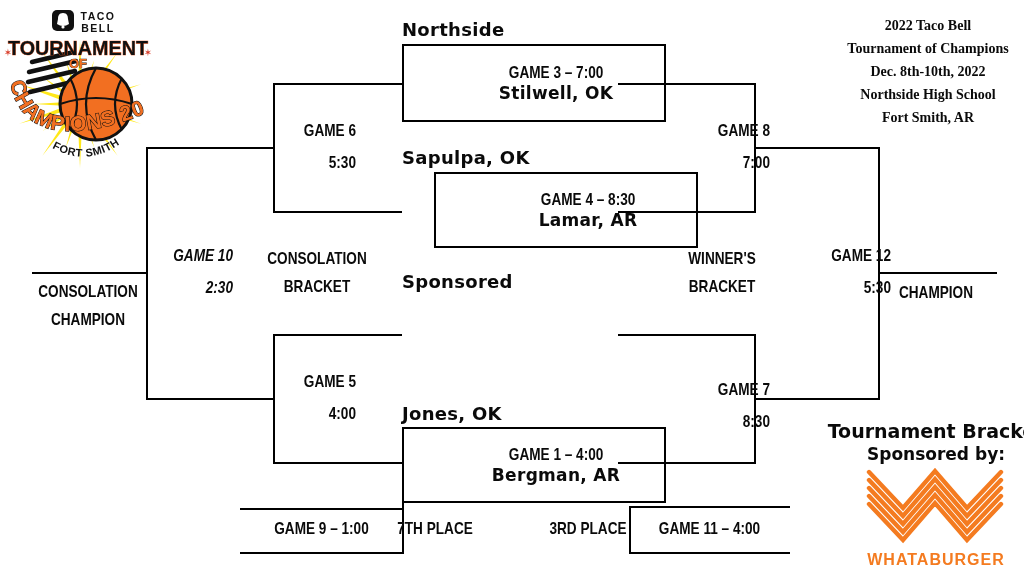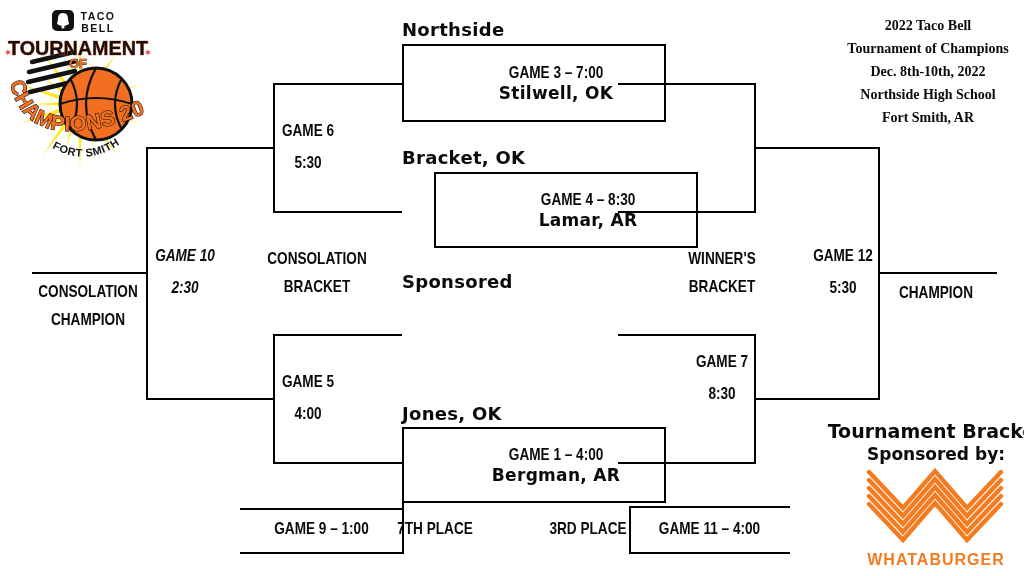--- a/index.html
+++ b/index.html
@@ -7,21 +7,21 @@
           font-family:"DejaVu Sans",sans-serif;color:#0a0a0a;}
   .hl,.vl{position:absolute;background:#000;}
   .hl{height:2px;}
   .vl{width:2px;}
   .gbox{position:absolute;left:402px;width:216px;border:2px solid #000;background:#fff;
         display:flex;flex-direction:column;justify-content:center;align-items:center;padding-left:44px;}
   .gtitle{position:absolute;left:402px;width:220px;text-align:left;font-weight:700;font-size:18px;letter-spacing:.3px;}
   .team{font-weight:700;font-size:17px;padding-bottom:3px;letter-spacing:.3px;}
   .cond{font-family:"Liberation Sans",sans-serif;font-weight:700;transform:scaleX(0.8);white-space:nowrap;}
   .glabel{font-size:17px;padding-top:3px;}
-  .straddle{position:absolute;width:120px;text-align:center;}
+  .straddle{position:absolute;width:120px;text-align:right;}
   .straddle .nm{font-size:17px;height:20px;}
   .straddle .tm{font-size:17px;margin-top:12px;}
   .blocklabel{position:absolute;width:150px;text-align:center;font-size:17px;line-height:28px;}
   .botlabel{position:absolute;text-align:center;font-size:17px;top:519px;}
   .eventinfo{position:absolute;left:798px;top:14px;width:260px;text-align:center;
              font-family:"Liberation Serif",serif;font-weight:700;font-size:14px;line-height:23px;}
   .sp-title{position:absolute;left:826px;top:420px;width:220px;text-align:center;font-weight:700;font-size:19px;}
   .sp-sub{position:absolute;left:826px;top:444px;width:220px;text-align:center;font-weight:700;font-size:17px;}
   .sp-brand{position:absolute;left:826px;top:551px;width:220px;text-align:center;font-weight:700;
             font-size:16px;letter-spacing:1px;color:#F47B20;font-family:"Liberation Sans",sans-serif;}
@@ -103,21 +103,21 @@
     <div>Northside High School</div>
     <div>Fort Smith, AR</div>
   </div>
 
   <div class="gtitle" style="top:19px;">Northside</div>
   <div class="gbox" style="top:44px;height:74px;">
     <div class="cond glabel">GAME 3 – 7:00</div>
     <div class="team">Stilwell, OK</div>
   </div>
 
-  <div class="gtitle" style="top:147px;">Bracket, OK</div>
+  <div class="gtitle" style="top:147px;">Sapulpa, OK</div>
   <div class="gbox" style="top:172px;height:72px;margin-left:32px;">
     <div class="cond glabel">GAME 4 – 8:30</div>
     <div class="team">Lamar, AR</div>
   </div>
 
   <div class="gtitle" style="top:271px;">Sponsored</div>
 
   <div class="gtitle" style="top:403px;">Jones, OK</div>
   <div class="gbox" style="top:427px;height:72px;">
     <div class="cond glabel">GAME 1 – 4:00</div>
@@ -158,21 +158,25 @@
   <div class="hl" style="top:552px;left:629px;width:161px;"></div>
 
   <div class="straddle" style="left:248px;top:121px;">
     <div class="cond nm">GAME 6</div>
     <div class="cond tm">5:30</div>
   </div>
   <div class="straddle" style="left:248px;top:372px;">
     <div class="cond nm">GAME 5</div>
     <div class="cond tm">4:00</div>
   </div>
-  <div class="straddle" style="left:662px;top:352px;">
+  <div class="straddle" style="left:662px;top:121px;">
+    <div class="cond nm">GAME 8</div>
+    <div class="cond tm">7:00</div>
+  </div>
+  <div class="straddle" style="left:662px;top:380px;">
     <div class="cond nm">GAME 7</div>
     <div class="cond tm">8:30</div>
   </div>
   <div class="straddle" style="left:125px;top:246px;font-style:italic;">
     <div class="cond nm">GAME 10</div>
     <div class="cond tm">2:30</div>
   </div>
   <div class="straddle" style="left:783px;top:246px;">
     <div class="cond nm">GAME 12</div>
     <div class="cond tm">5:30</div>

